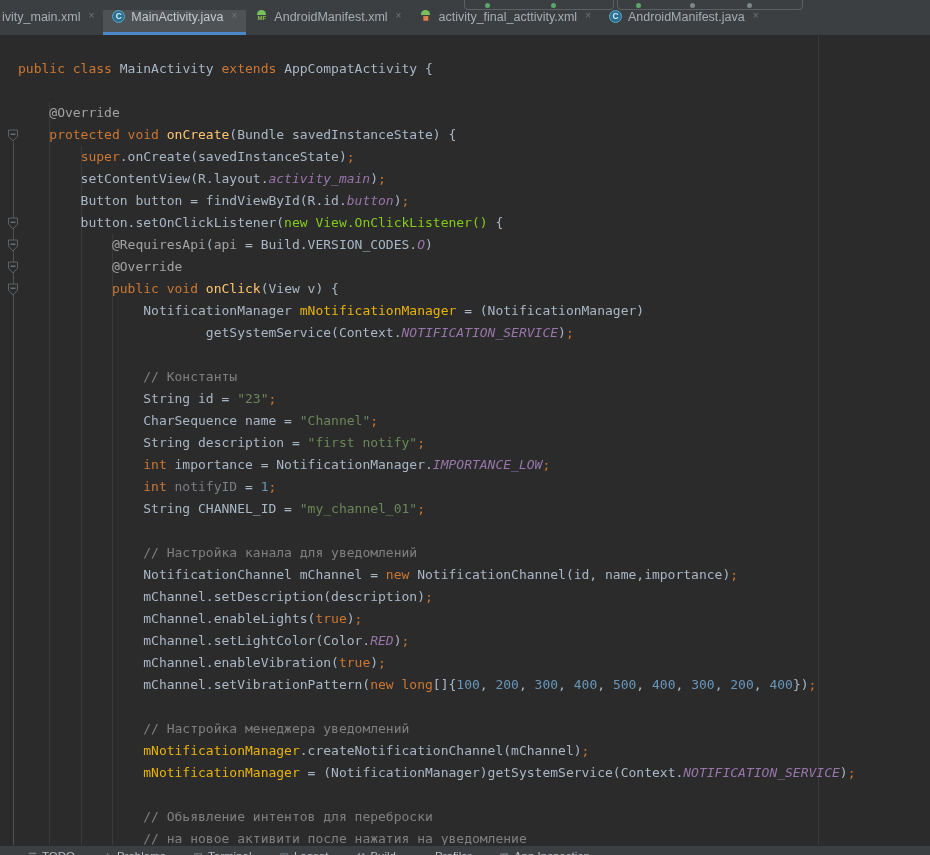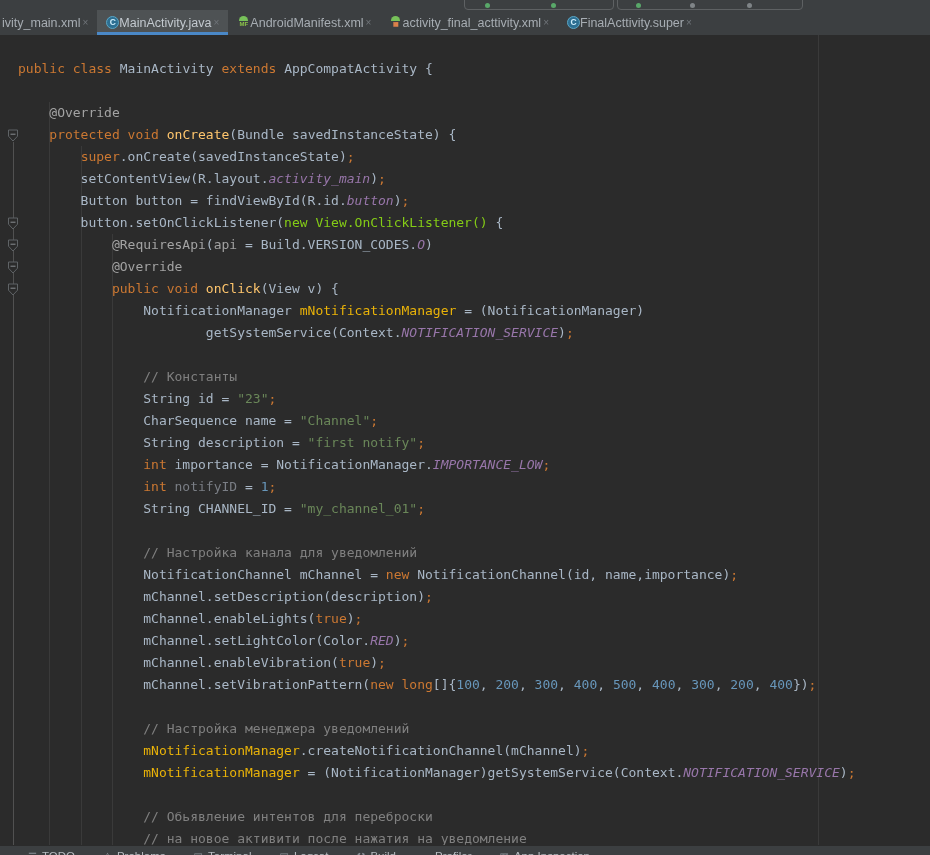--- a/index.html
+++ b/index.html
@@ -14,21 +14,21 @@
     background:#3C3F41;overflow:hidden;border-bottom:1px solid #323232;
   }
   .tb-outline{position:absolute;top:-8px;height:16px;border:1px solid #5E6163;border-radius:4px;}
   .tb-dot{position:absolute;width:5px;height:5px;border-radius:50%;top:3px;}
   
   #tabbar{
     position:absolute;left:0;top:10px;width:930px;height:25px;
     background:#3C3F41;display:flex;align-items:stretch;overflow:hidden;
   }
   .etab{
-    display:flex;align-items:center;gap:0;padding:0 9px;
+    display:flex;align-items:flex-start;gap:6px;padding:0 9px;
     font-size:12.5px;color:#A7ADB3;white-space:nowrap;position:relative;
     cursor:default;
   }
   .etab.active{background:#4E5254;color:#C3C9CF;}
   .etab.active::after{
     content:"";position:absolute;left:0;right:0;bottom:0;height:3px;background:#4A88C7;
   }
   .etab .close{font-size:10px;color:#70757A;margin-left:2px;}
   .ticon{width:13px;height:13px;display:inline-flex;align-items:center;justify-content:center;flex:none;}
   .icon-class{
@@ -131,21 +131,21 @@
           <span class="badge">▦</span>
         </span>
       </span>
       <span>activity_final_acttivity.xml</span>
       <span class="close">×</span>
     </div>
     <div class="etab">
       <span class="ticon">
         <span class="icon-class">C</span>
       </span>
-      <span>FinalActtivity.super</span>
+      <span>AndroidManifest.java</span>
       <span class="close">×</span>
     </div>
   </div>
 
 <div id="editor">
   <div id="right-margin" style="left: 818px;"></div>
   <div id="guides">
       <div class="indent-guide" style="left: 49px; top: 67px; height: 743px;"></div>
       <div class="indent-guide" style="left: 81px; top: 111px; height: 699px;"></div>
       <div class="indent-guide" style="left: 112px; top: 199px; height: 611px;"></div>

